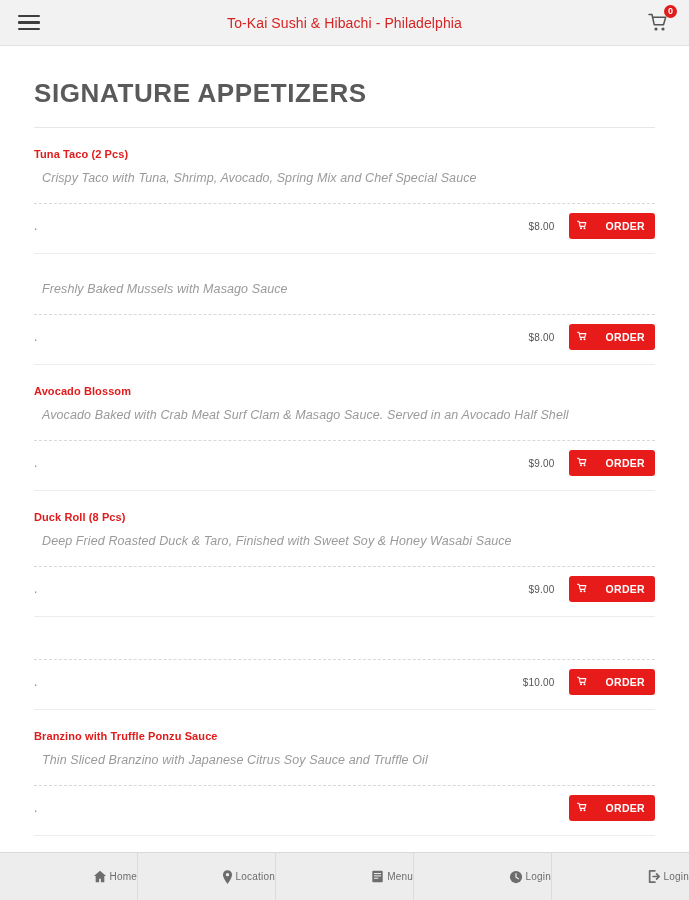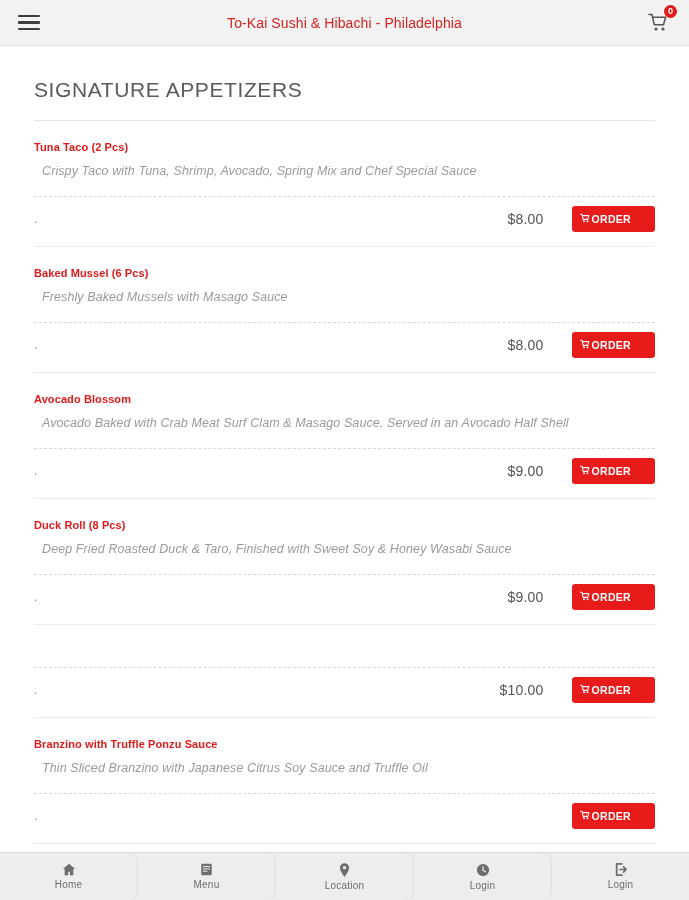--- a/index.html
+++ b/index.html
@@ -57,24 +57,24 @@
   }
 
   
   .content {
     flex: 1 1 auto;
     overflow: hidden;
     padding: 0 34px;
     position: relative;
   }
   .section-title {
-    font-size: 21px;
+    font-size: 26px;
     letter-spacing: .6px;
     color: #5a5a5a;
-    font-weight: normal;
+    font-weight: bold;
     padding: 32px 0 18px 0;
     margin: 0;
     border-bottom: 1px solid #e6e6e6;
   }
 
   .item { padding-top: 20px; }
   .item-name {
     font-size: 11px;
     font-weight: bold;
     color: #e01b1b;
@@ -93,59 +93,58 @@
     border-top: 1px dashed #d8d8d8;
     margin-top: 18px;
     padding: 9px 0 14px 0;
     border-bottom: 1px solid #ececec;
   }
   .price-dot {
     font-size: 12px; color: #888; width: 10px;
   }
   .price {
     margin-left: auto;
-    font-size: 14px;
+    font-size: 10px;
     color: #545454;
-    padding-right: 28px;
+    padding-right: 14px;
     letter-spacing: .2px;
   }
   .order-btn {
     background: #e81b1b;
     color: #ffffff;
     border: none;
     border-radius: 3px;
     font-size: 10.5px;
     font-weight: bold;
     letter-spacing: .3px;
-    padding: 7px 24px 7px 8px;
-    display: inline-flex; align-items: center; gap: 2px;
+    padding: 7px 10px 7px 8px;
+    display: inline-flex; align-items: center; gap: 19px;
     cursor: pointer;
     font-family: "Liberation Sans", sans-serif;
   }
   .order-btn .cart-mini { display: inline-block; }
 
   .item.no-desc .price-row { margin-top: 22px; }
 
   
   .bottomnav {
     flex: 0 0 auto;
     height: 48px;
     background: #ededed;
     border-top: 1px solid #d9d9d9;
     display: flex;
   }
   .nav-item {
     flex: 1 1 0;
-    display: flex; flex-direction: column;
-    align-items: center; justify-content: center;
+    display: flex; flex-direction: row;
+    align-items: center; justify-content: flex-end;
     gap: 3px;
     color: #6d6d6d;
     cursor: pointer;
     border-right: 1px solid #dcdcdc;
-    border-radius: 9px;
   }
   .nav-item:last-child { border-right: none; }
   .nav-label { font-size: 10px; letter-spacing: .2px; }
   .nav-icon svg { display: block; }
 </style>
 </head>
 <body>
 
 <div id="app">
 
@@ -182,21 +181,20 @@
               <circle cx="8" cy="16" r="2" fill="#fff"></circle>
               <circle cx="15" cy="16" r="2" fill="#fff"></circle>
             </svg>
           </span>
           <span>ORDER</span>
         </button>
       </div>
     </div>
 
     <div class="item">
-      <div class="item-name">Baked Mussel (6 Pcs)</div>
       <div class="item-desc">Freshly Baked Mussels with Masago Sauce</div>
       <div class="price-row">
         <span class="price-dot">.</span>
         <span class="price">$8.00</span>
         <button class="order-btn">
           <span class="cart-mini">
             <svg width="10" height="10" viewBox="0 0 20 19" aria-hidden="true">
               <path d="M1 2h3l2.2 10.2h9.3l2.2-7.4H5.6" fill="none" stroke="#fff" stroke-width="2.2" stroke-linecap="round" stroke-linejoin="round"></path>
               <circle cx="8" cy="16" r="2" fill="#fff"></circle>
               <circle cx="15" cy="16" r="2" fill="#fff"></circle>
@@ -285,46 +283,46 @@
 
   <div class="bottomnav">
 
     <div class="nav-item">
       <span class="nav-icon">
         <svg width="14" height="13" viewBox="0 0 16 15" aria-hidden="true">
           <path d="M8 1L1 7h2v7h4V10h2v4h4V7h2L8 1z" fill="#6d6d6d"></path>
         </svg>
       </span>
       <span class="nav-label">Home</span>
+    </div>
+
+    <div class="nav-item">
+      <span class="nav-icon">
+        <svg width="11" height="14" viewBox="0 0 12 15" aria-hidden="true">
+          <path d="M6 0C3.2 0 1 2.2 1 5c0 3.7 5 10 5 10s5-6.3 5-10c0-2.8-2.2-5-5-5z" fill="#6d6d6d"></path>
+          <circle cx="6" cy="5" r="1.8" fill="#ededed"></circle>
+        </svg>
+      </span>
+      <span class="nav-label">Location</span>
     </div>
 
     <div class="nav-item">
       <span class="nav-icon">
         <svg width="13" height="13" viewBox="0 0 14 15" aria-hidden="true">
           <rect x="1" y="1" width="12" height="13" rx="1" fill="#6d6d6d"></rect>
           <rect x="3" y="3.5" width="8" height="1.2" fill="#ededed"></rect>
           <rect x="3" y="6.2" width="8" height="1.2" fill="#ededed"></rect>
           <rect x="3" y="8.9" width="5" height="1.2" fill="#ededed"></rect>
         </svg>
       </span>
       <span class="nav-label">Menu</span>
     </div>
 
     <div class="nav-item">
       <span class="nav-icon">
-        <svg width="11" height="14" viewBox="0 0 12 15" aria-hidden="true">
-          <path d="M6 0C3.2 0 1 2.2 1 5c0 3.7 5 10 5 10s5-6.3 5-10c0-2.8-2.2-5-5-5z" fill="#6d6d6d"></path>
-          <circle cx="6" cy="5" r="1.8" fill="#ededed"></circle>
-        </svg>
-      </span>
-      <span class="nav-label">Location</span>
-    </div>
-
-    <div class="nav-item">
-      <span class="nav-icon">
         <svg width="14" height="14" viewBox="0 0 16 16" aria-hidden="true">
           <circle cx="8" cy="8" r="7" fill="#6d6d6d"></circle>
           <path d="M8 4v4.3l2.8 1.7" stroke="#ededed" stroke-width="1.4" fill="none" stroke-linecap="round"></path>
         </svg>
       </span>
       <span class="nav-label">Login</span>
     </div>
 
     <div class="nav-item">
       <span class="nav-icon">

